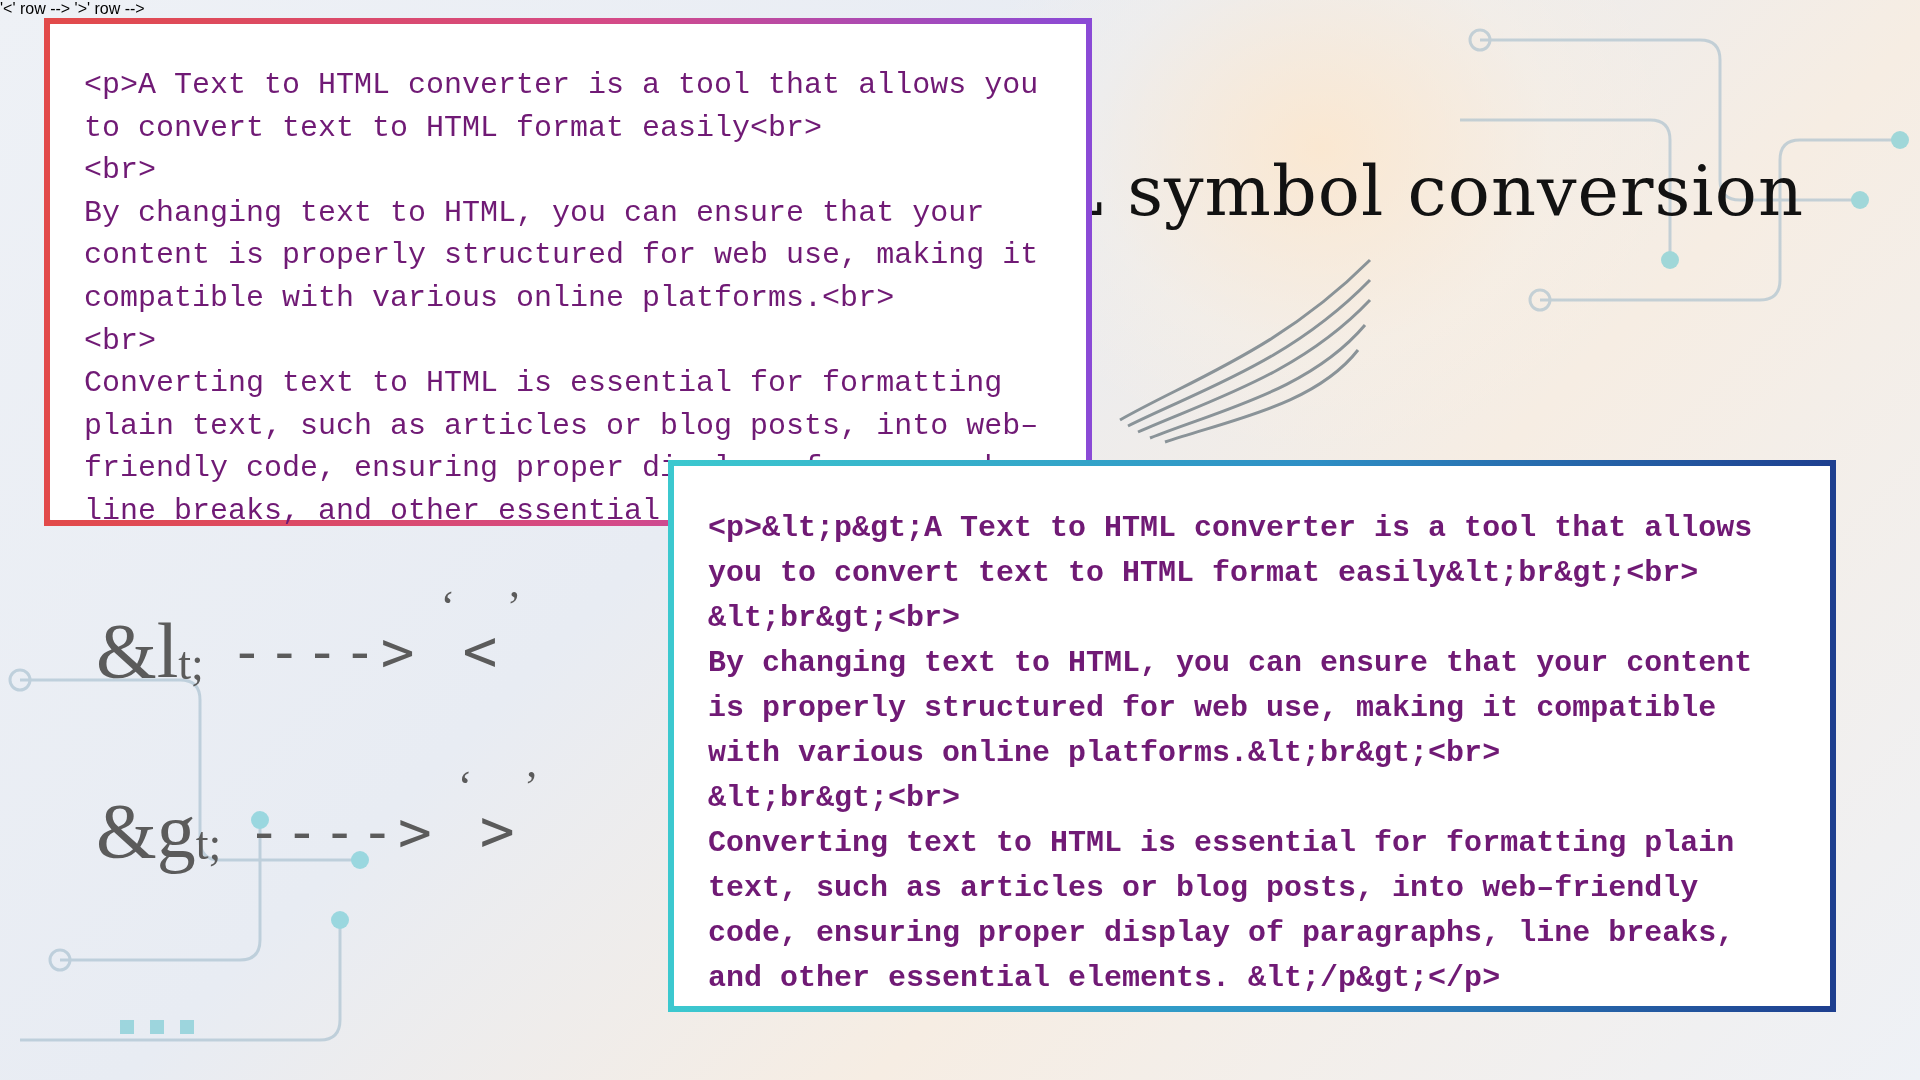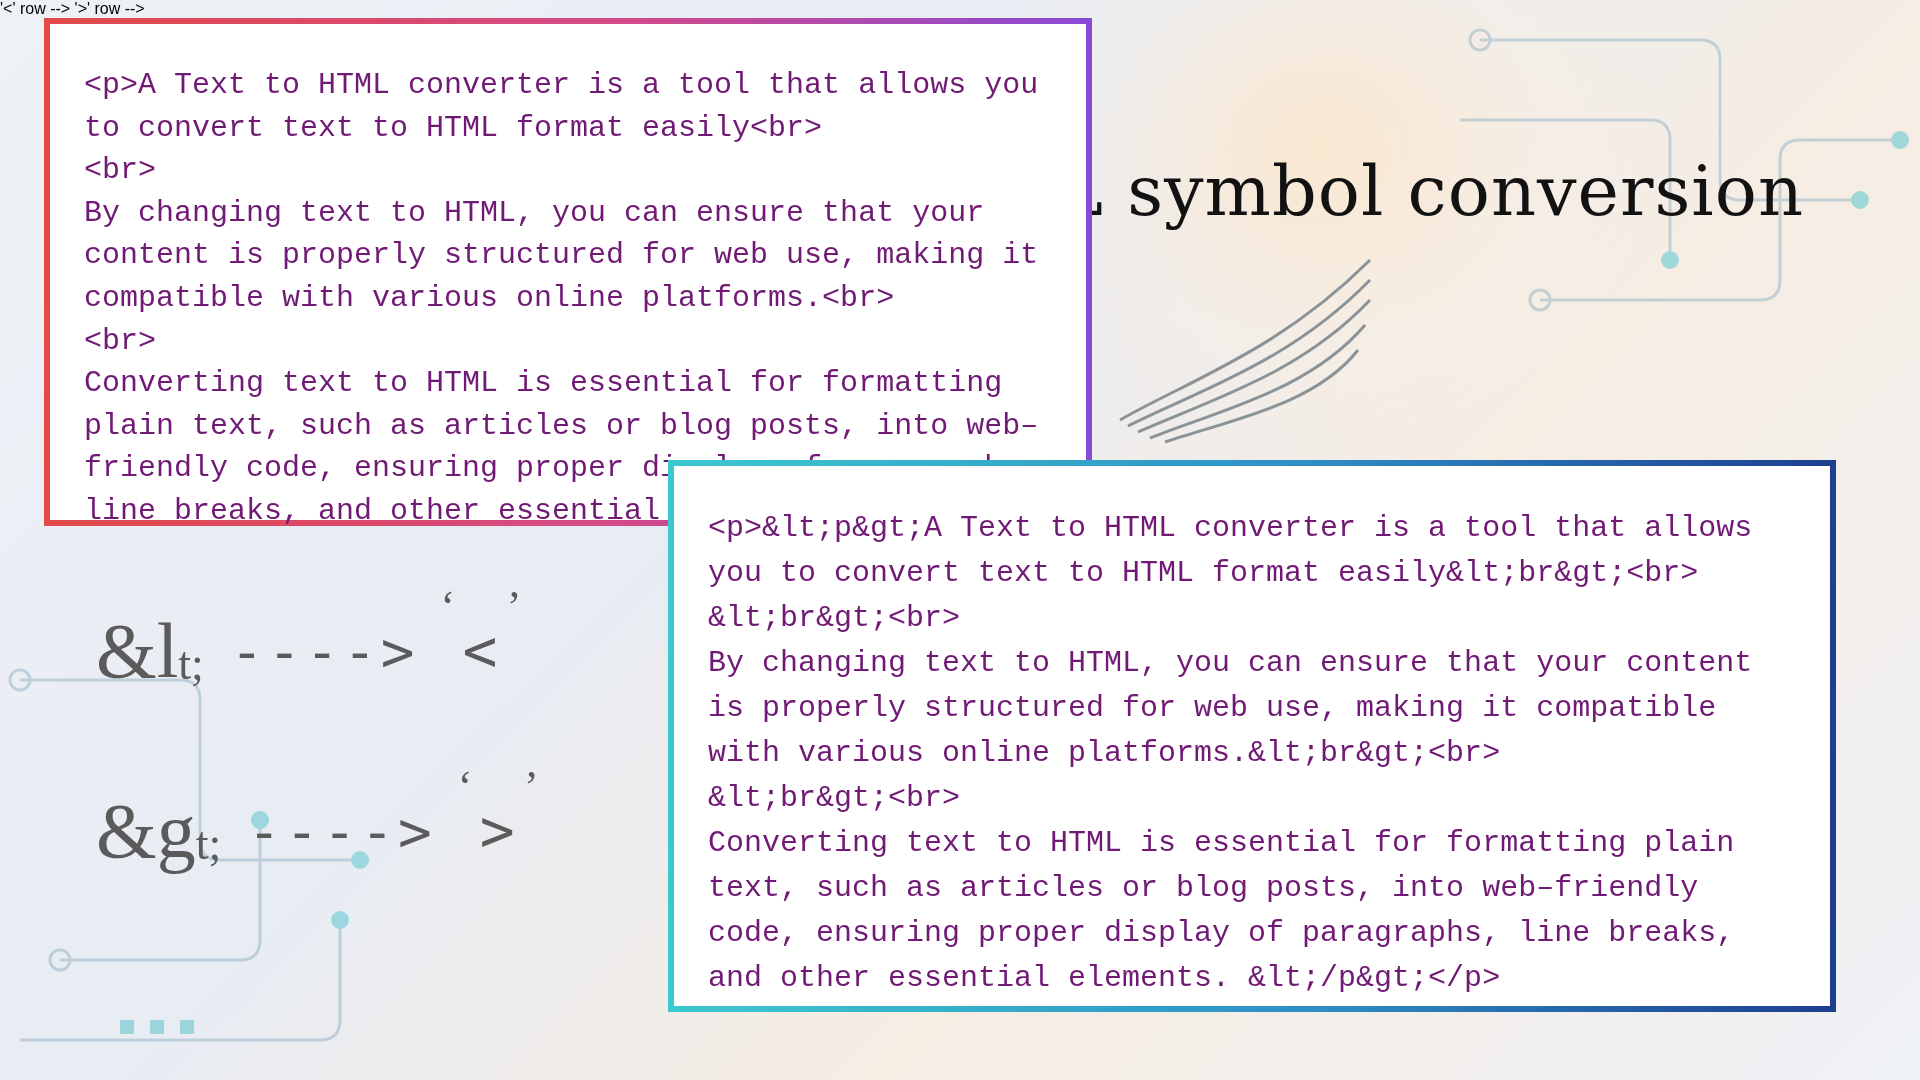--- a/index.html
+++ b/index.html
@@ -73,20 +73,21 @@
     
     .box-red {
       border: 6px dashed;
       border-image: linear-gradient(90deg, #e24a4a 0%, #d44a88 55%, #8a4ad6 100%) 1;
       border-image-slice: 1;
     }
     .box-blue {
       border: 6px dashed;
       border-image: linear-gradient(90deg, #3cc8cf 0%, #2e8fc5 55%, #1e3f8f 100%) 1;
       border-image-slice: 1;
+      font-weight: bold;
     }
 
     
     .amp-row {
       position: absolute;
       color: #5b5b5b;
       font-family: Georgia, "Times New Roman", serif;
       display: flex;
       align-items: center;
       gap: 26px;

